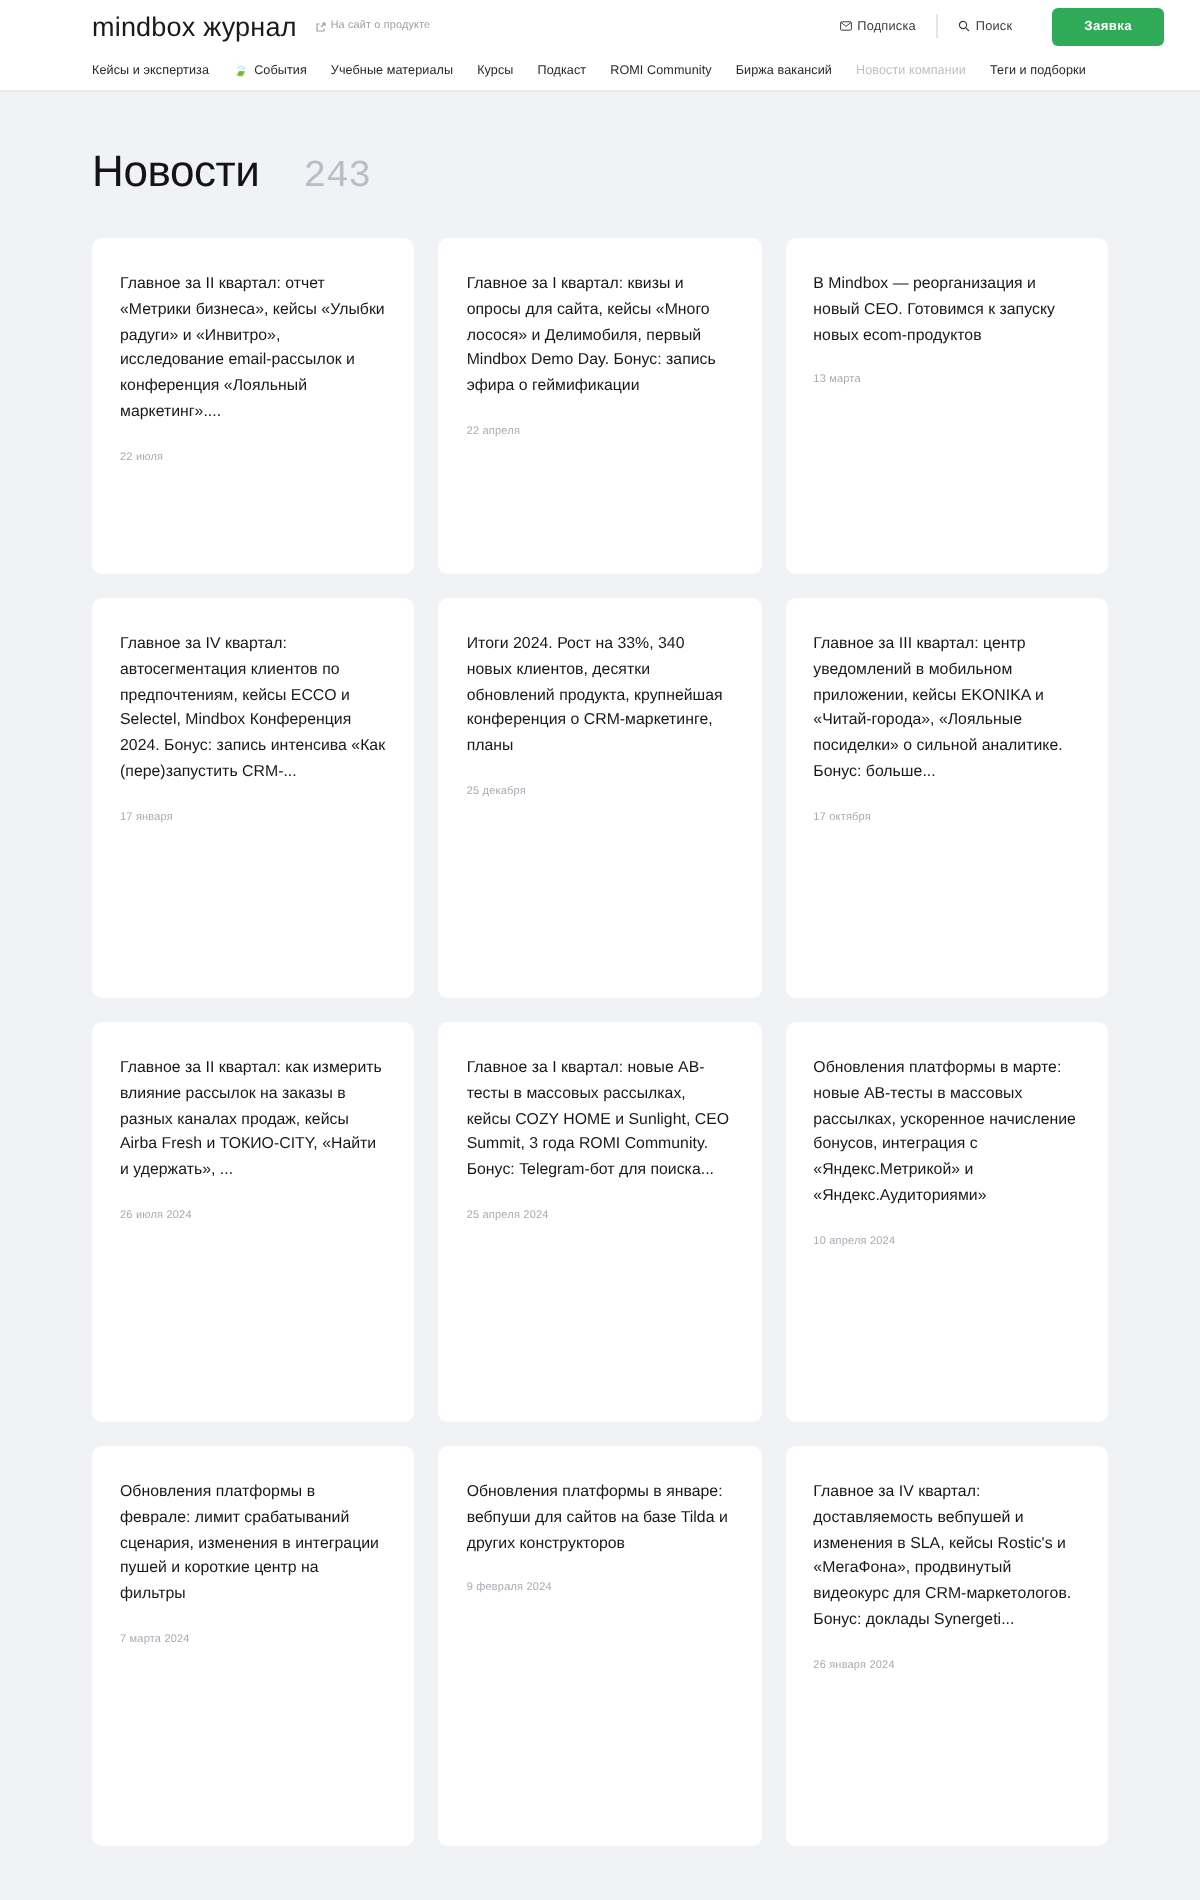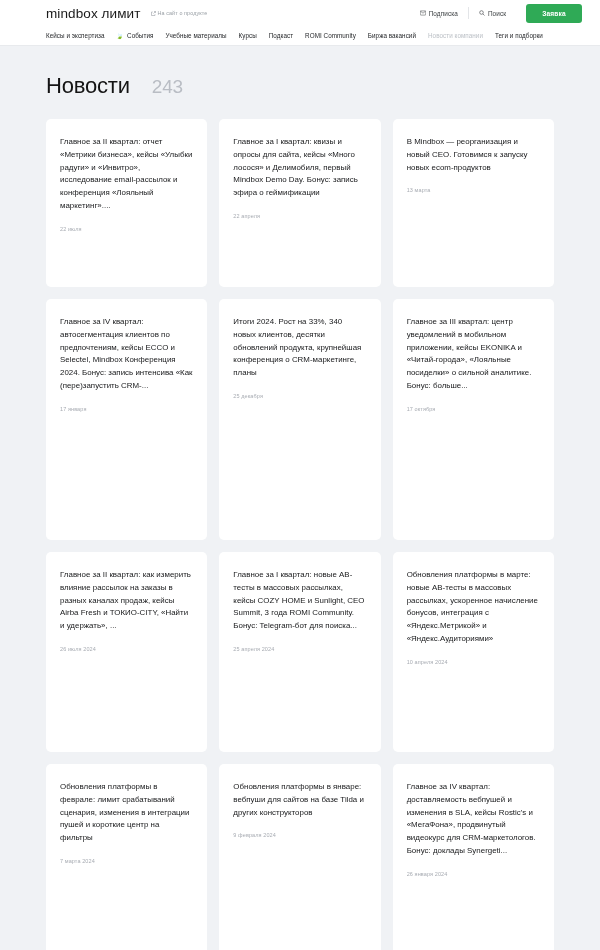--- a/index.html
+++ b/index.html
@@ -114,59 +114,60 @@
     font-size: 22px;
     font-weight: 400;
     color: #141414;
     letter-spacing: -0.2px;
   }
   .page-count {
     font-size: 19px;
     font-weight: 400;
     color: #b9bdc4;
     letter-spacing: -0.2px;
+    font-family: Liberation Mono, monospace;
   }
 
   
   .grid {
     display: grid;
     grid-template-columns: repeat(3, 1fr);
     gap: 12px 12px;
   }
   .card {
     background: #ffffff;
     border-radius: 5px;
     padding: 17px 14px 14px 14px;
     display: flex;
     flex-direction: column;
     cursor: pointer;
   }
   .card-row-0 { height: 168px; }
-  .card-row-1 { height: 241px; }
+  .card-row-1 { height: 200px; }
   .card-row-2 { height: 200px; }
   .card-row-3 { height: 200px; }
   .card-title {
     font-size: 7.9px;
     line-height: 1.62;
     color: #17181a;
     letter-spacing: 0.02px;
     font-weight: 400;
   }
   .card-date {
     margin-top: 13px;
     font-size: 5.5px;
     color: #a7abb2;
     letter-spacing: 0.1px;
   }
 </style>
 </head>
 <body>
 
 <div class="topbar">
-  <div class="brand">mindbox лимит</div>
+  <div class="brand">mindbox журнал</div>
   <a class="brand-product-link">
     <span class="ext-icon">
       <svg viewBox="0 0 10 10" width="5" height="5" fill="none" stroke="#9aa0a6" stroke-width="1.2">
         <path d="M6 1H9V4"></path>
           <path d="M9 1L5 5"></path>
           <path d="M8 6.5V9H1V2H3.5"></path>
       </svg>
     </span>
     <span>На сайт о продукте</span>
   </a>

